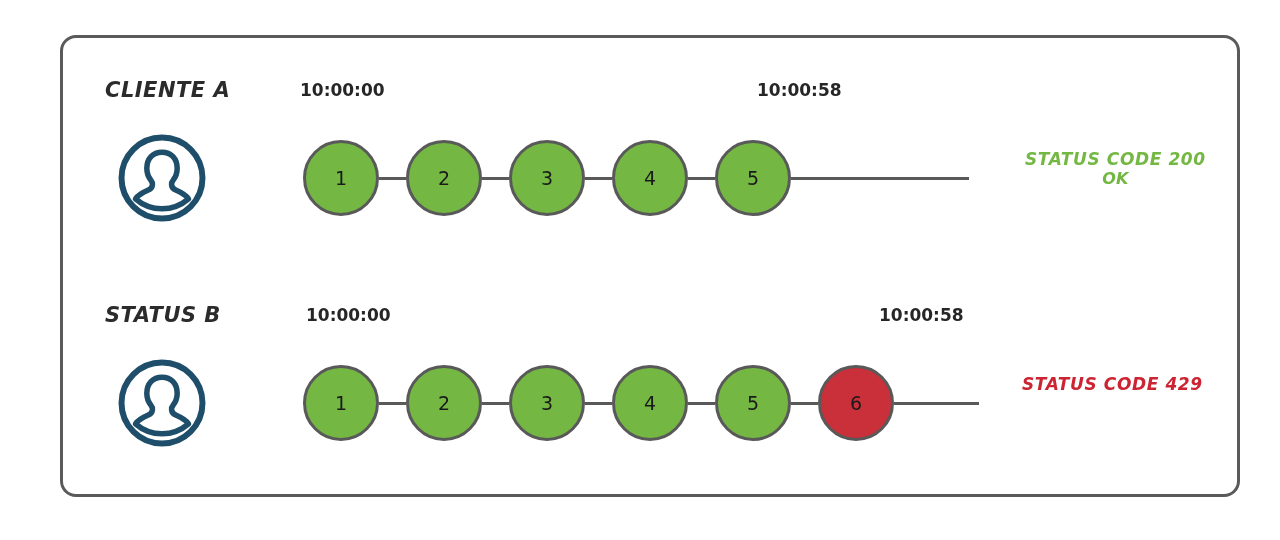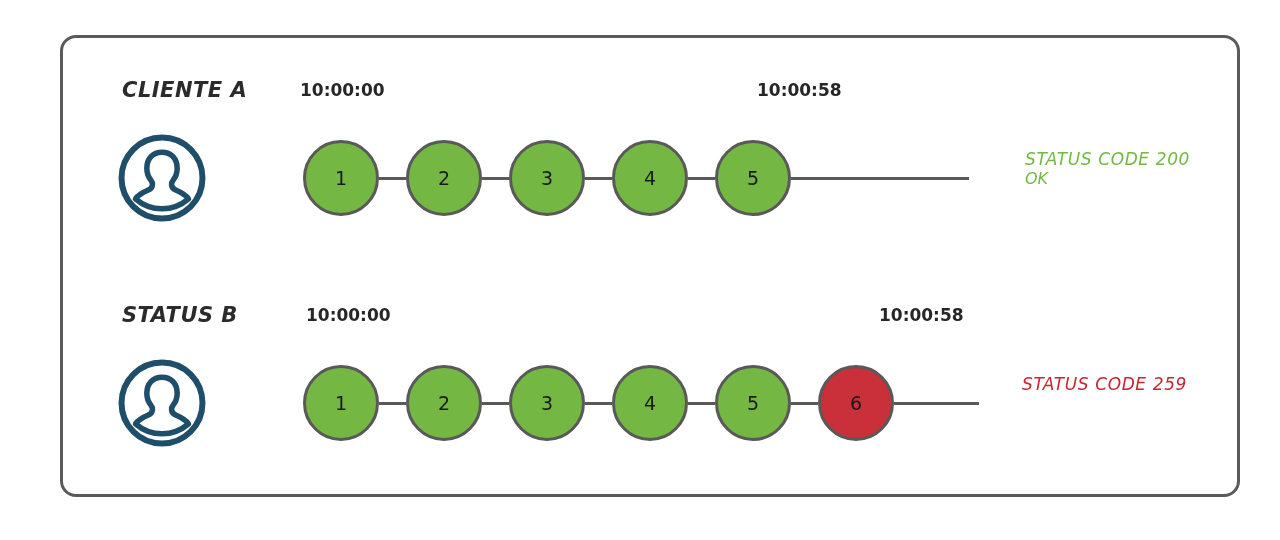--- a/index.html
+++ b/index.html
@@ -49,21 +49,20 @@
     position: absolute;
     left: 105px;
     top: 18px;
     font-family: "DejaVu Sans", sans-serif;
     font-size: 21px;
     font-style: italic;
     font-weight: 600;
     letter-spacing: 0.5px;
     color: #2b2b2b;
     white-space: nowrap;
-    margin-left: 17px;
   }
 
   
   .avatar {
     position: absolute;
     left: 116px;
     top: 72px;
     width: 92px;
     height: 92px;
   }
@@ -117,25 +116,26 @@
     background: #595959;
     flex: 0 0 auto;
   }
   .tail.tail-a { width: 178px; }
   .tail.tail-b { width: 85px; }
 
   
   .status {
     position: absolute;
     top: 90px;
-    text-align: left;
+    text-align: center;
     font-family: "DejaVu Sans", sans-serif;
     font-style: italic;
     line-height: 1.15;
     white-space: nowrap;
+    font-weight: bold;
   }
   .status.status-a { left: 1025px; }
   .status.status-b { left: 1022px; }
   .status-code {
     font-size: 17px;
     letter-spacing: 0.6px;
     display: block;
   }
   .status-msg {
     font-size: 16px;
@@ -225,17 +225,17 @@
       <div class="connector"></div>
       <div class="node ok">4</div>
       <div class="connector"></div>
       <div class="node ok">5</div>
       <div class="connector"></div>
       <div class="node err">6</div>
       <div class="tail tail-b"></div>
     </div>
 
     <div class="status status-b">
-      <span class="status-code">STATUS CODE 259</span>
+      <span class="status-code">STATUS CODE 429</span>
     </div>
   </div>
 
 </div>
 
 </body></html>

